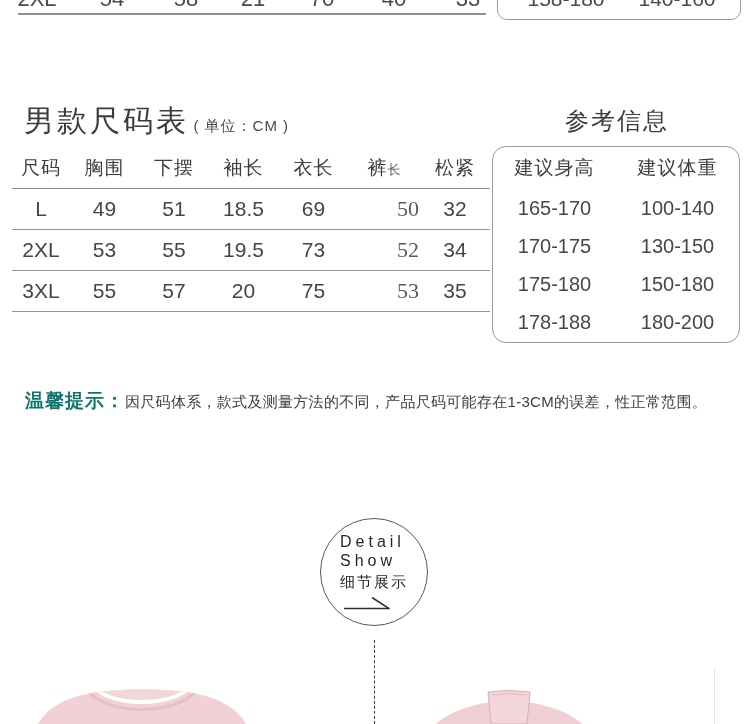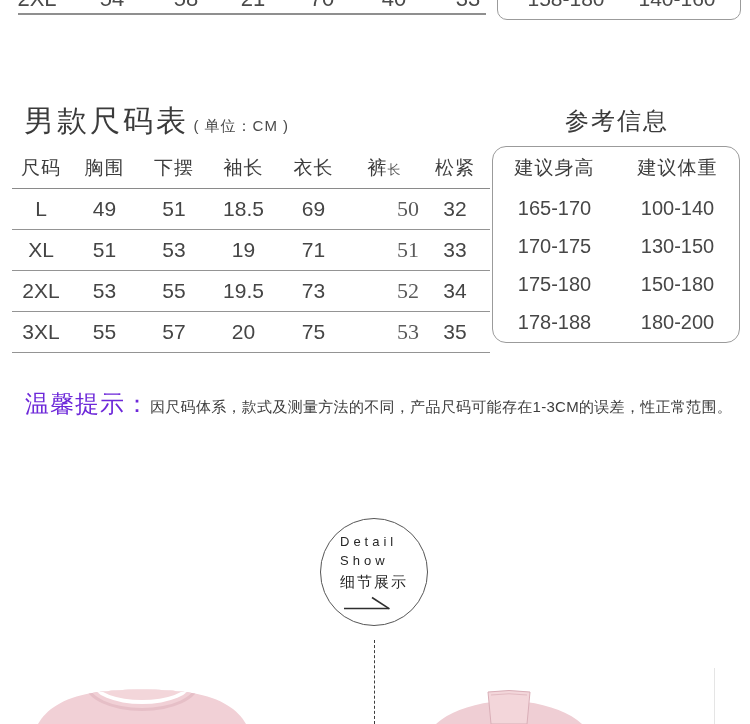--- a/index.html
+++ b/index.html
@@ -38,28 +38,28 @@
 
   
   .ref-box{position:absolute;left:492px;top:146px;width:248px;height:197px;
     border:1px solid #9b9b9b;border-radius:14px;box-sizing:border-box;}
   .ref-table{width:100%;height:100%;border-collapse:collapse;table-layout:fixed;}
   .ref-table th{font-weight:normal;font-size:19px;color:#3d3d3d;text-align:center;letter-spacing:1px;}
   .ref-table td{font-size:20px;color:#474747;text-align:center;}
 
   
   .notice{position:absolute;left:25px;top:388px;width:715px;white-space:nowrap;}
-  .n-label{font-size:24px;font-weight:400;color:#6d28d9;letter-spacing:1px;}
+  .n-label{font-size:19px;font-weight:700;color:#0f766e;letter-spacing:1px;}
   .n-text{font-size:15px;color:#3c3c3c;letter-spacing:0.3px;}
 
   
   .detail-circle{position:absolute;left:320px;top:518px;width:108px;height:108px;
     border:1px solid #565656;border-radius:50%;box-sizing:border-box;}
   .dc-inner{position:absolute;left:19px;top:13px;}
-  .dc-en{font-size:13px;line-height:19px;letter-spacing:4px;color:#262626;}
+  .dc-en{font-size:16px;line-height:19px;letter-spacing:4px;color:#262626;}
   .dc-cn{font-size:15px;line-height:22px;letter-spacing:2px;color:#262626;margin-top:1px;}
   .dc-arrow{position:absolute;left:22px;top:77px;}
 
   
   .dash-line{position:absolute;left:374px;top:640px;height:84px;width:0;
     border-left:1.5px dashed #3c3c3c;}
   .shirt-left{position:absolute;left:38px;top:688px;}
   .shirt-right{position:absolute;left:436px;top:686px;}
   .faint-line{position:absolute;left:714px;top:668px;width:1px;height:56px;background:#e5e5e5;}
 </style>
@@ -112,29 +112,20 @@
     </thead>
     <tbody>
       <tr>
         <td>L</td>
         <td>49</td>
         <td>51</td>
         <td>18.5</td>
         <td>69</td>
         <td class="pants">50</td>
         <td>32</td>
-      </tr>
-      <tr>
-        <td>XL</td>
-        <td>51</td>
-        <td>53</td>
-        <td>19</td>
-        <td>71</td>
-        <td class="pants">51</td>
-        <td>33</td>
       </tr>
       <tr>
         <td>2XL</td>
         <td>53</td>
         <td>55</td>
         <td>19.5</td>
         <td>73</td>
         <td class="pants">52</td>
         <td>34</td>
       </tr>

